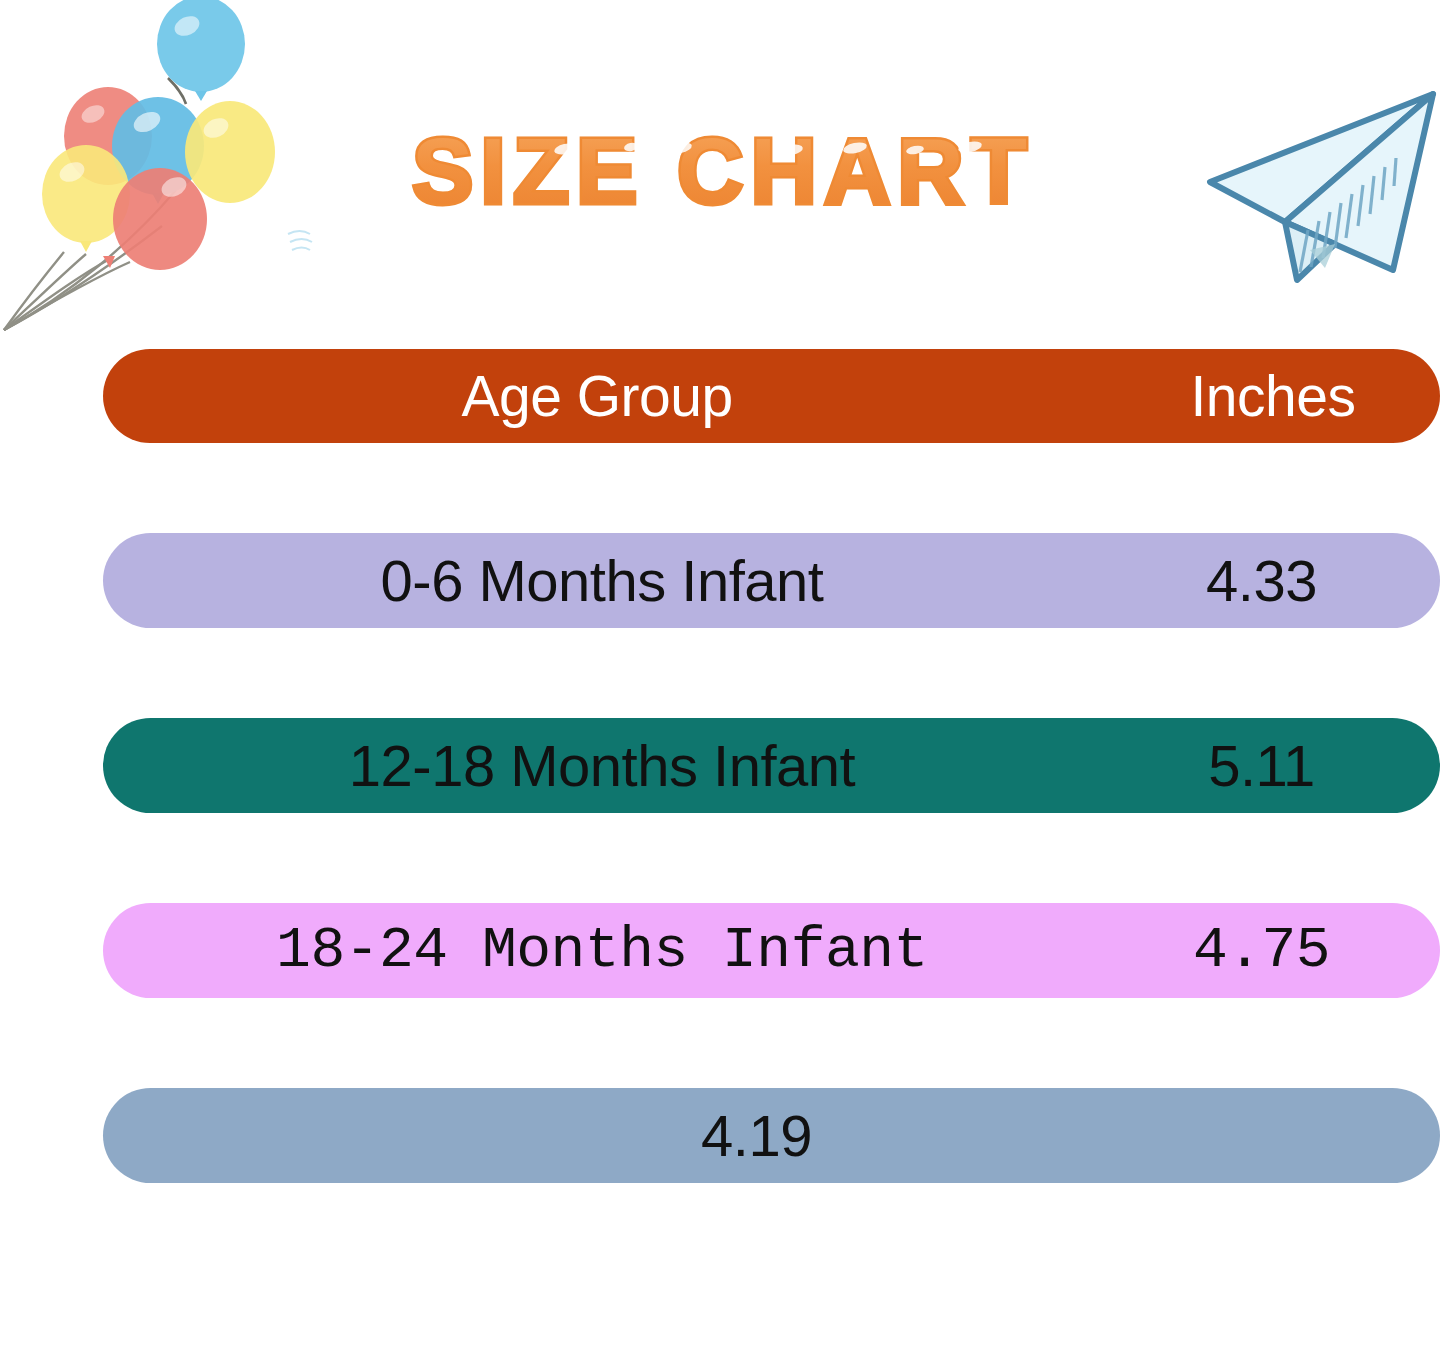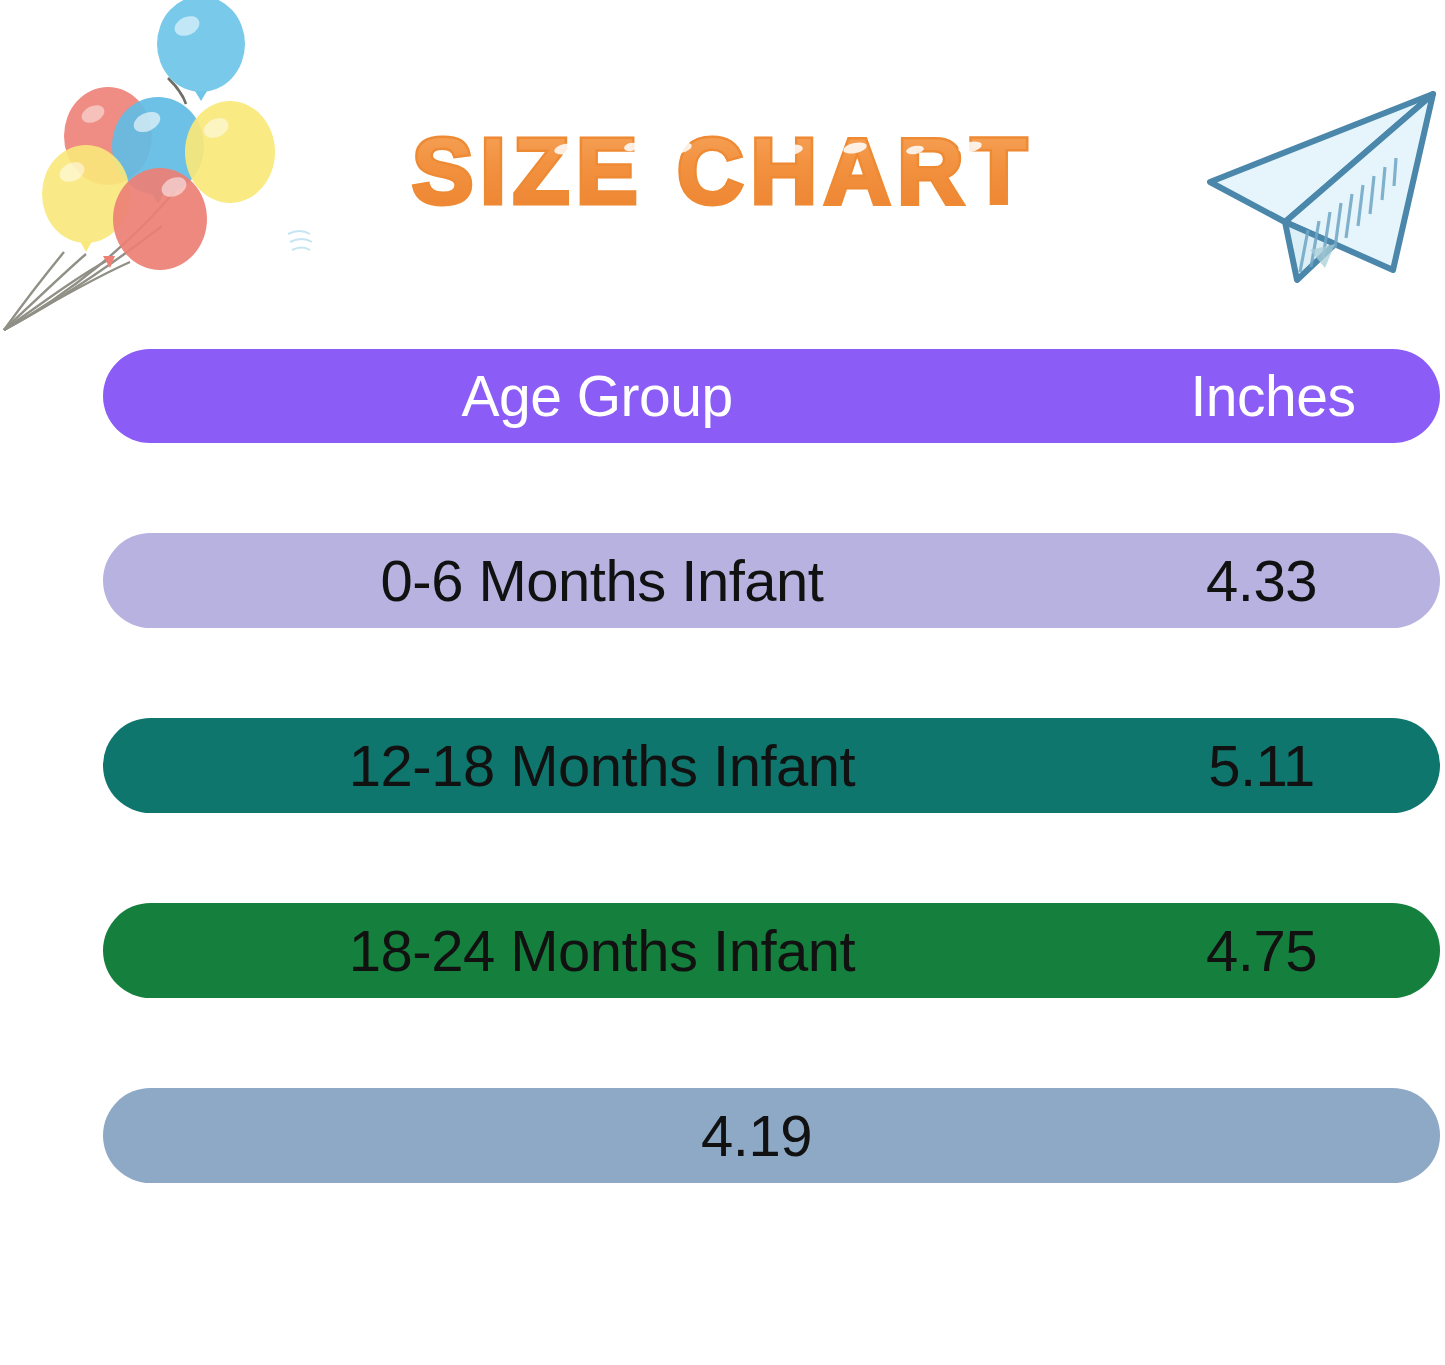--- a/index.html
+++ b/index.html
@@ -195,37 +195,37 @@
         <ellipse cx="449" cy="31" rx="11" ry="5" transform="rotate(-12 449 31)"></ellipse>
         <ellipse cx="512" cy="29" rx="12" ry="5" transform="rotate(-12 512 29)"></ellipse>
         <ellipse cx="572" cy="31" rx="9" ry="4" transform="rotate(-12 572 31)"></ellipse>
         <ellipse cx="627" cy="28" rx="12" ry="5" transform="rotate(-12 627 28)"></ellipse>
       </g>
     </svg>
   </div>
 
   <div class="table">
 
-    <div class="pill header" style="background: #8b5cf6; gap: 11px;">
+    <div class="pill header" style="background: #c2410c; gap: 11px;">
       <div class="col-label">Age Group</div>
       <div class="col-value">Inches</div>
     </div>
 
     <div class="pill" style="background: rgb(183, 178, 224);">
       <div class="col-label">0-6 Months Infant</div>
       <div class="col-value">4.33</div>
     </div>
 
 
     <div class="pill" style="background: #0f766e;">
       <div class="col-label">12-18 Months Infant</div>
       <div class="col-value">5.11</div>
     </div>
 
-    <div class="pill" style="background: #15803d;">
+    <div class="pill" style="background: #f0abfc; font-family: Liberation Mono, monospace;">
       <div class="col-label">18-24 Months Infant</div>
       <div class="col-value">4.75</div>
     </div>
 
     <div class="pill" style="background: rgb(142, 169, 198);">
       <div class="col-value">4.19</div>
     </div>
 
   </div>
 </div>

